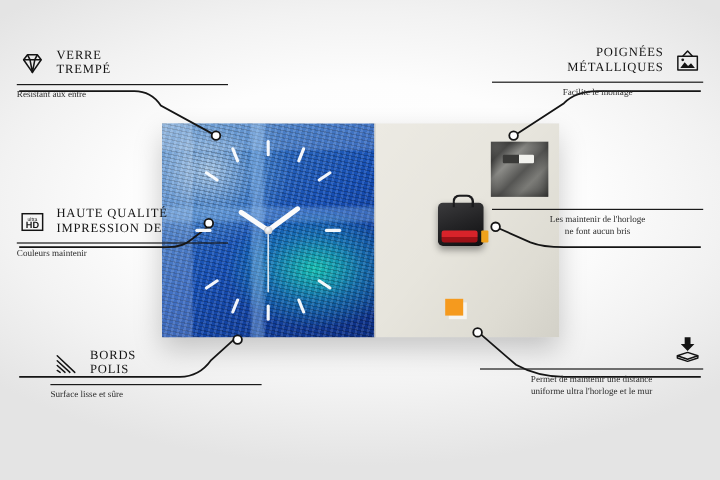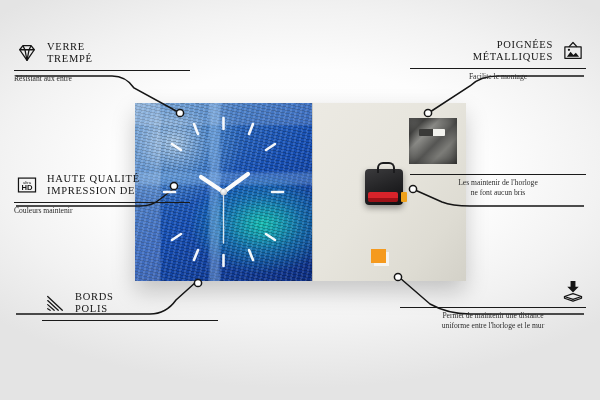--- a/index.html
+++ b/index.html
@@ -189,20 +189,23 @@
           <line x1="7" y1="18" x2="15" y2="25"></line>
           <line x1="7" y1="23" x2="10" y2="25"></line>
         </svg>
       </div>
       <div class="ttl">
         <div>BORDS</div>
         <div>POLIS</div>
       </div>
     </div>
     <div class="rule"></div>
+    <div class="sub">
+      <div>Surface lisse et sûre</div>
+    </div>
   </div>
 
   <div class="feat right f4">
     <div class="row">
       <div class="ttl">
         <div>POIGNÉES</div>
         <div>MÉTALLIQUES</div>
       </div>
       <div class="ico">
         <svg viewBox="0 0 32 32" fill="none" stroke="#141414" stroke-width="1.5" stroke-linejoin="round">
@@ -233,17 +236,17 @@
         <svg viewBox="0 0 32 32" fill="none" stroke="#141414" stroke-width="1.5" stroke-linejoin="round">
           <path d="M13 5 h6 v7 h4 l-7 7 -7-7 h4 Z" fill="#141414" stroke="none"></path>
           <path d="M16 20.5 L26.5 24 L16 27.5 L5.5 24 Z"></path>
           <path d="M5.5 24 v2.2 L16 29.7 L26.5 26.2 V24"></path>
         </svg>
       </div>
     </div>
     <div class="rule"></div>
     <div class="sub">
       <div>Permet de maintenir une distance</div>
-      <div>uniforme entre l'horloge et le mur</div>
+      <div>uniforme ultra l'horloge et le mur</div>
     </div>
   </div>
 
 </div>
 
 </body></html>

